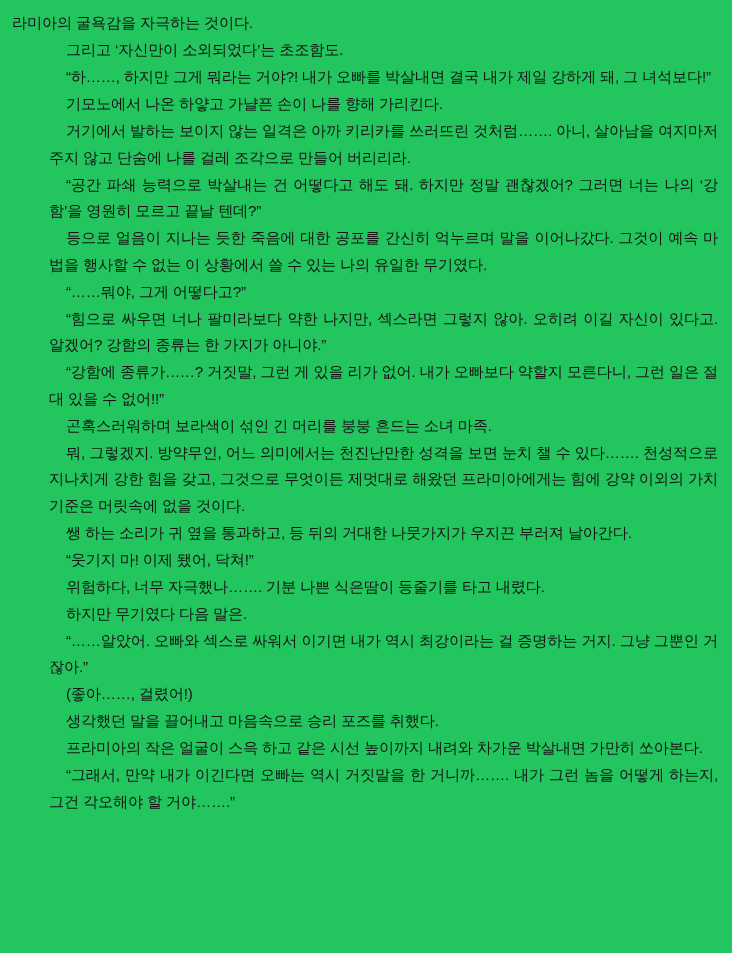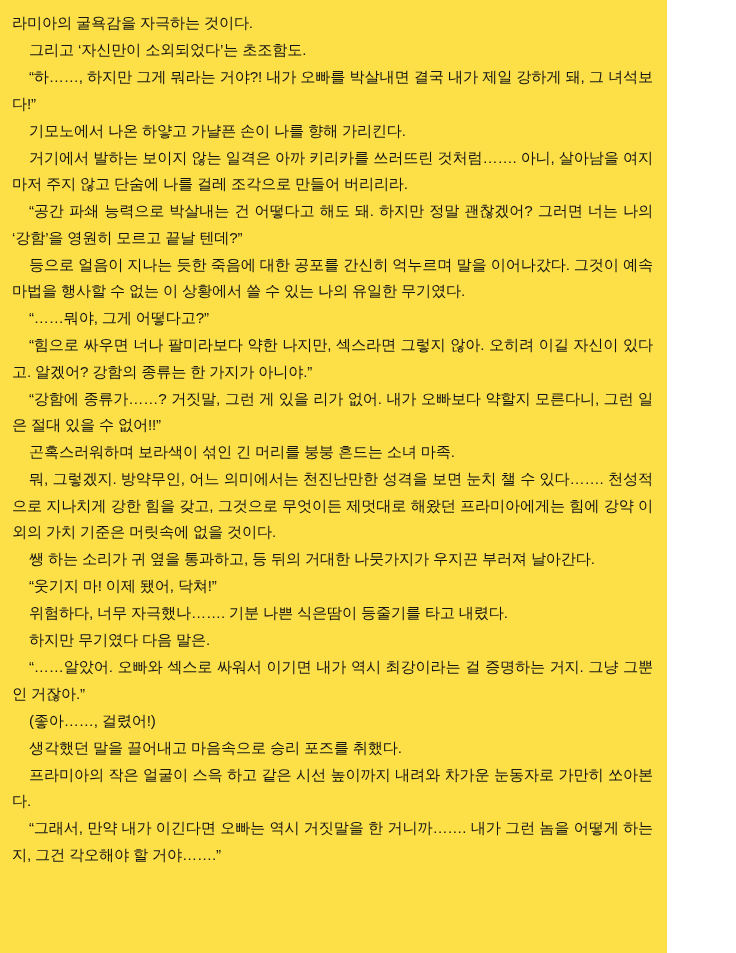--- a/index.html
+++ b/index.html
@@ -9,37 +9,38 @@
   }
   body {
     width: 736px;
     height: 953px;
     font-family: "Liberation Sans", sans-serif;
     color: #111111;
     overflow: hidden;
   }
   .page {
     box-sizing: border-box;
-    width: 667px;
+    width: 732px;
     height: 953px;
     padding: 10px 14px 4px 12px;
-    background: #fde047;
+    background: #22c55e;
   }
   .para {
     font-size: 15.2px;
     line-height: 26.5px;
     letter-spacing: -0.2px;
     margin: 0 0 0.5px 0;
     text-align: justify;
     text-justify: inter-character;
     word-break: break-all;
     color: #141414;
   }
   .indent {
     text-indent: 17px;
+    margin-left: 37px;
   }
   .noindent {
     text-indent: 0;
   }
 </style>
 </head>
 <body>
 
 <div class="page">
   <p class="para noindent">라미아의 굴욕감을 자극하는 것이다.</p>
@@ -54,15 +55,15 @@
   <p class="para indent">“강함에 종류가……? 거짓말, 그런 게 있을 리가 없어. 내가 오빠보다 약할지 모른다니, 그런 일은 절대 있을 수 없어!!”</p>
   <p class="para indent">곤혹스러워하며 보라색이 섞인 긴 머리를 붕붕 흔드는 소녀 마족.</p>
   <p class="para indent">뭐, 그렇겠지. 방약무인, 어느 의미에서는 천진난만한 성격을 보면 눈치 챌 수 있다……. 천성적으로 지나치게 강한 힘을 갖고, 그것으로 무엇이든 제멋대로 해왔던 프라미아에게는 힘에 강약 이외의 가치 기준은 머릿속에 없을 것이다.</p>
   <p class="para indent">쌩 하는 소리가 귀 옆을 통과하고, 등 뒤의 거대한 나뭇가지가 우지끈 부러져 날아간다.</p>
   <p class="para indent">“웃기지 마! 이제 됐어, 닥쳐!”</p>
   <p class="para indent">위험하다, 너무 자극했나……. 기분 나쁜 식은땀이 등줄기를 타고 내렸다.</p>
   <p class="para indent">하지만 무기였다 다음 말은.</p>
   <p class="para indent">“……알았어. 오빠와 섹스로 싸워서 이기면 내가 역시 최강이라는 걸 증명하는 거지. 그냥 그뿐인 거잖아.”</p>
   <p class="para indent">(좋아……, 걸렸어!)</p>
   <p class="para indent">생각했던 말을 끌어내고 마음속으로 승리 포즈를 취했다.</p>
-  <p class="para indent">프라미아의 작은 얼굴이 스윽 하고 같은 시선 높이까지 내려와 차가운 눈동자로 가만히 쏘아본다.</p>
+  <p class="para indent">프라미아의 작은 얼굴이 스윽 하고 같은 시선 높이까지 내려와 차가운 박살내면 가만히 쏘아본다.</p>
   <p class="para indent">“그래서, 만약 내가 이긴다면 오빠는 역시 거짓말을 한 거니까……. 내가 그런 놈을 어떻게 하는지, 그건 각오해야 할 거야…….”</p>
 </div>
 
 </body></html>

